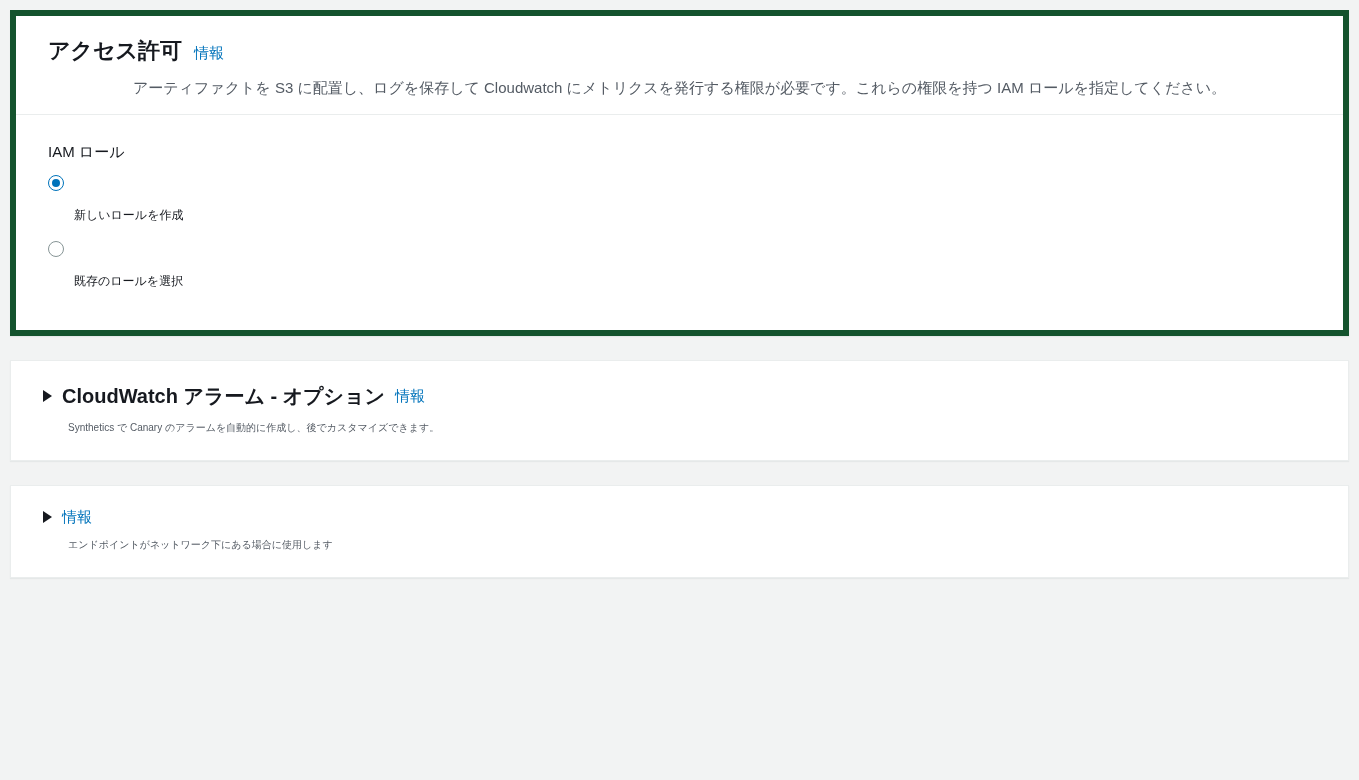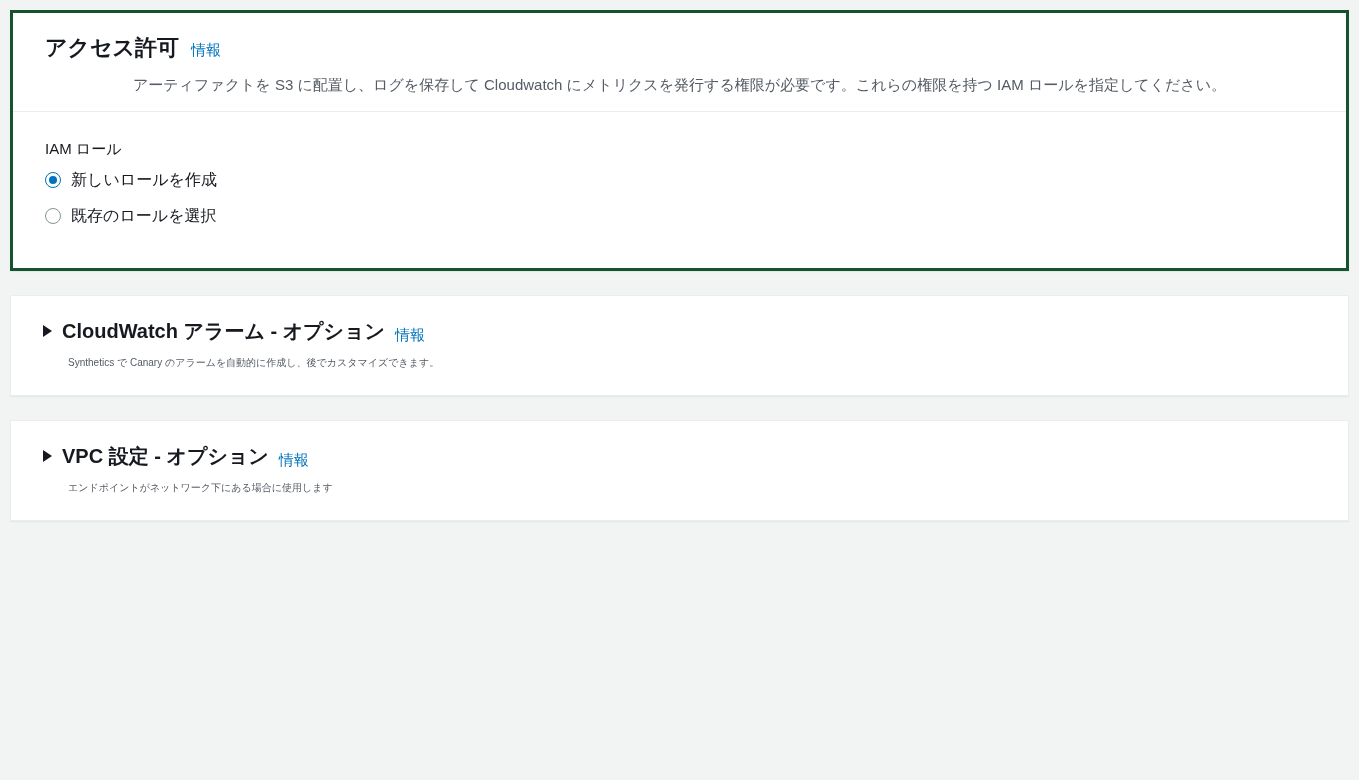--- a/index.html
+++ b/index.html
@@ -5,21 +5,21 @@
     * { box-sizing: border-box; margin: 0; padding: 0; }
     body {
       font-family: "Amazon Ember", "Helvetica Neue", Arial, sans-serif;
       background: #f2f3f3;
       font-size: 14px;
       color: #16191f;
       padding: 10px;
     }
     .panel {
       background: #fff;
-      border: 3px solid #14532d;
+      border: 6px solid #14532d;
       margin-bottom: 24px;
       box-shadow: 0 1px 1px 0 rgba(0,30,38,0.05);
     }
     .panel-header {
       padding: 20px 32px 14px 32px;
     }
     .panel-title-row {
       display: flex;
       align-items: baseline;
       gap: 12px;
@@ -77,41 +77,42 @@
       content: "";
       width: 8px;
       height: 8px;
       background: #0073bb;
       border-radius: 50%;
     }
     .radio-content {
       flex: 1;
     }
     .radio-label {
-      font-size: 16px;
+      font-size: 12px;
       color: #16191f;
       line-height: 1.4;
+      margin-top: 35px;
     }
     .radio-desc {
       font-size: 14px;
       color: #687078;
       margin-top: 4px;
       line-height: 1.6;
       max-width: 780px;
     }
     .collapsible-panel {
       background: #fff;
       border: 1px solid #eaeded;
       margin-bottom: 24px;
       padding: 22px 32px 24px 32px;
       box-shadow: 0 1px 1px 0 rgba(0,30,38,0.05);
     }
     .collapsible-header {
       display: flex;
-      align-items: flex-end;
+      align-items: center;
       gap: 10px;
       cursor: pointer;
     }
     .chevron-right-icon {
       width: 0;
       height: 0;
       border-top: 6px solid transparent;
       border-bottom: 6px solid transparent;
       border-left: 9px solid #16191f;
       align-self: center;
@@ -164,17 +165,16 @@
     <span class="chevron-right-icon"></span>
     <span class="collapsible-title">CloudWatch アラーム - オプション</span>
     <span class="info-link">情報</span>
   </div>
   <div class="collapsible-desc">Synthetics で Canary のアラームを自動的に作成し、後でカスタマイズできます。</div>
 </div>
 
 <div class="collapsible-panel">
   <div class="collapsible-header">
     <span class="chevron-right-icon"></span>
-    <span class="collapsible-title">VPC 設定 - オプション</span>
     <span class="info-link">情報</span>
   </div>
   <div class="collapsible-desc">エンドポイントがネットワーク下にある場合に使用します</div>
 </div>
 
 </body></html>

